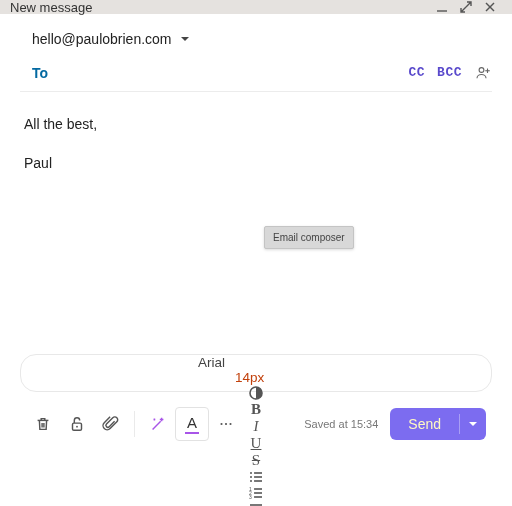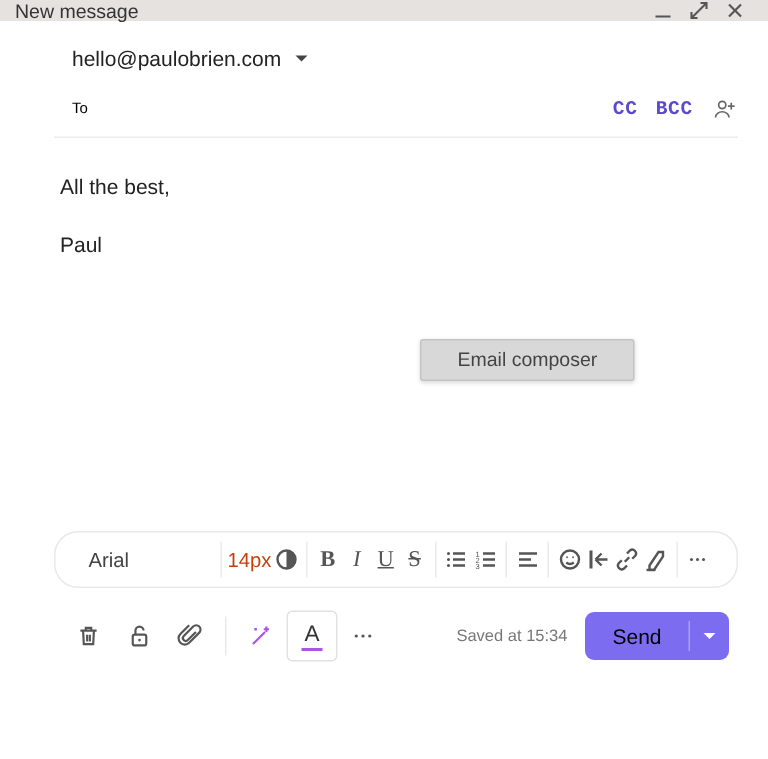--- a/index.html
+++ b/index.html
@@ -3,61 +3,61 @@
 <meta charset="utf-8">
 <style>
 * { box-sizing: border-box; margin: 0; padding: 0; font-family: -apple-system, BlinkMacSystemFont, "Segoe UI", Arial, sans-serif; }
 body { width: 512px; height: 506px; background: #fff; overflow: hidden; }
 
 .titlebar { height: 14px; background: #e5e2df; display: flex; align-items: center; padding: 0 10px; font-size: 13px; color: #333; }
 .titlebar .spacer { flex: 1; }
 .titlebar .winbtn { width: 24px; height: 24px; display: flex; align-items: center; justify-content: center; color: #555; }
 .titlebar .winbtn svg { width: 14px; height: 14px; }
 
-.content { padding: 0 20px; margin-left: 16px; }
+.content { padding: 0 20px; }
 
 .from-row { display: flex; align-items: center; height: 40px; padding-top: 10px; }
 .from-row .email { font-size: 14px; color: #222; padding-left: 12px; }
 .from-row .caret { margin-left: 8px; display: flex; align-items: center; }
 .from-row .caret svg { width: 10px; height: 10px; fill: #444; }
 
 .to-row, .subject-row { display: flex; align-items: center; height: 38px; border-bottom: 1px solid #ececec; }
-.to-row .label, .subject-row .label { font-size: 10px; color: #000000; padding-left: 12px; }
+.to-row .label, .subject-row .label { font-size: 14px; color: #0369a1; padding-left: 12px; font-weight: bold; }
 .to-row .spacer { flex: 1; }
 .to-row .cc, .to-row .bcc { font-size: 13px; font-weight: 600; color: #5a4acc; margin-left: 12px; letter-spacing: 0.5px; font-family: Liberation Mono, monospace; }
 .to-row .addcontact { margin-left: 12px; display: flex; align-items: center; }
 .to-row .addcontact svg { width: 18px; height: 18px; stroke: #666; fill: none; stroke-width: 1.5; }
 
 .body-area { position: relative; height: 262px; padding: 22px 4px 0 4px; font-size: 14px; color: #222; line-height: 1.5; }
 .body-area p { margin-bottom: 18px; }
 
-.tooltip { position: absolute; top: 134px; left: 244px; background: #d8d8d8; border: 1px solid #c4c4c4; padding: 3px 24px; font-size: 13px; color: #444; border-radius: 2px; box-shadow: 0 1px 3px rgba(0,0,0,0.15); }
-
-.format-toolbar { height: 38px; border: 1px solid #e8e8e8; border-radius: 16px; margin: 0 0 10px 0; display: flex; align-items: center; padding: 0 16px; }
+.tooltip { position: absolute; top: 134px; left: 244px; background: #d8d8d8; border: 1px solid #c4c4c4; padding: 3px 8px; font-size: 10px; color: #444; border-radius: 2px; box-shadow: 0 1px 3px rgba(0,0,0,0.15); }
+
+.format-toolbar { height: 38px; border: 1px solid #e8e8e8; border-radius: 16px; margin: 0 0 10px 0; display: flex; align-items: center; padding: 0 16px; flex-direction: column; }
 .format-toolbar .sep { width: 1px; height: 24px; background: #eaeaea; margin: 0 4px; }
 .font-select { width: 128px; font-size: 13.5px; color: #444; padding-left: 6px; }
 .size-select { width: 42px; font-size: 13.5px; color: #c2410c; }
 .tbtn { width: 28px; height: 28px; display: flex; align-items: center; justify-content: center; color: #555; border-radius: 3px; }
 .tbtn svg { width: 16px; height: 16px; stroke: #555; fill: none; stroke-width: 1.6; }
 .tbtn .glyph { font-size: 15px; font-family: "Times New Roman", serif; }
 .tbtn.b .glyph { font-weight: 700; }
 .tbtn.i .glyph { font-style: italic; }
 .tbtn.u .glyph { text-decoration: underline; }
 .tbtn.s .glyph { text-decoration: line-through; }
 
 .bottombar { height: 44px; display: flex; align-items: center; padding: 0 6px; }
 .bbtn { width: 34px; height: 34px; display: flex; align-items: center; justify-content: center; color: #555; border-radius: 4px; }
 .bbtn svg { width: 18px; height: 18px; stroke: #555; fill: none; stroke-width: 1.6; }
 .bbtn.magic svg { stroke: #a855e8; }
 .bbtn.txtcolor { border: 1px solid #e2e2e2; }
 .bbtn.txtcolor .tc { font-size: 15px; border-bottom: 2px solid #a855e8; line-height: 1; padding: 0 2px 2px 2px; color: #333; }
 .bottombar .sep { width: 1px; height: 26px; background: #eaeaea; margin: 0 6px; }
 .bottombar .spacer { flex: 1; }
 .saved { font-size: 11px; color: #777; margin-right: 12px; }
-.sendbtn { display: flex; align-items: center; background: #7c6cf0; color: #000000; border-radius: 6px; height: 32px; font-size: 14px; overflow: hidden; }
+.sendbtn { display: flex; align-items: center; background: #7c6cf0; color: #fef9c3; border-radius: 6px; height: 32px; font-size: 14px; overflow: hidden; }
 .sendbtn .lbl { padding: 0 18px; }
 .sendbtn .sendsep { width: 1px; height: 20px; background: rgba(255,255,255,0.35); }
 .sendbtn .sendcaret { width: 26px; display: flex; align-items: center; justify-content: center; }
 .sendbtn .sendcaret svg { width: 10px; height: 10px; fill: #fff; }
 </style>
 </head>
 <body>
 
 <div class="titlebar">
   <span>New message</span>

